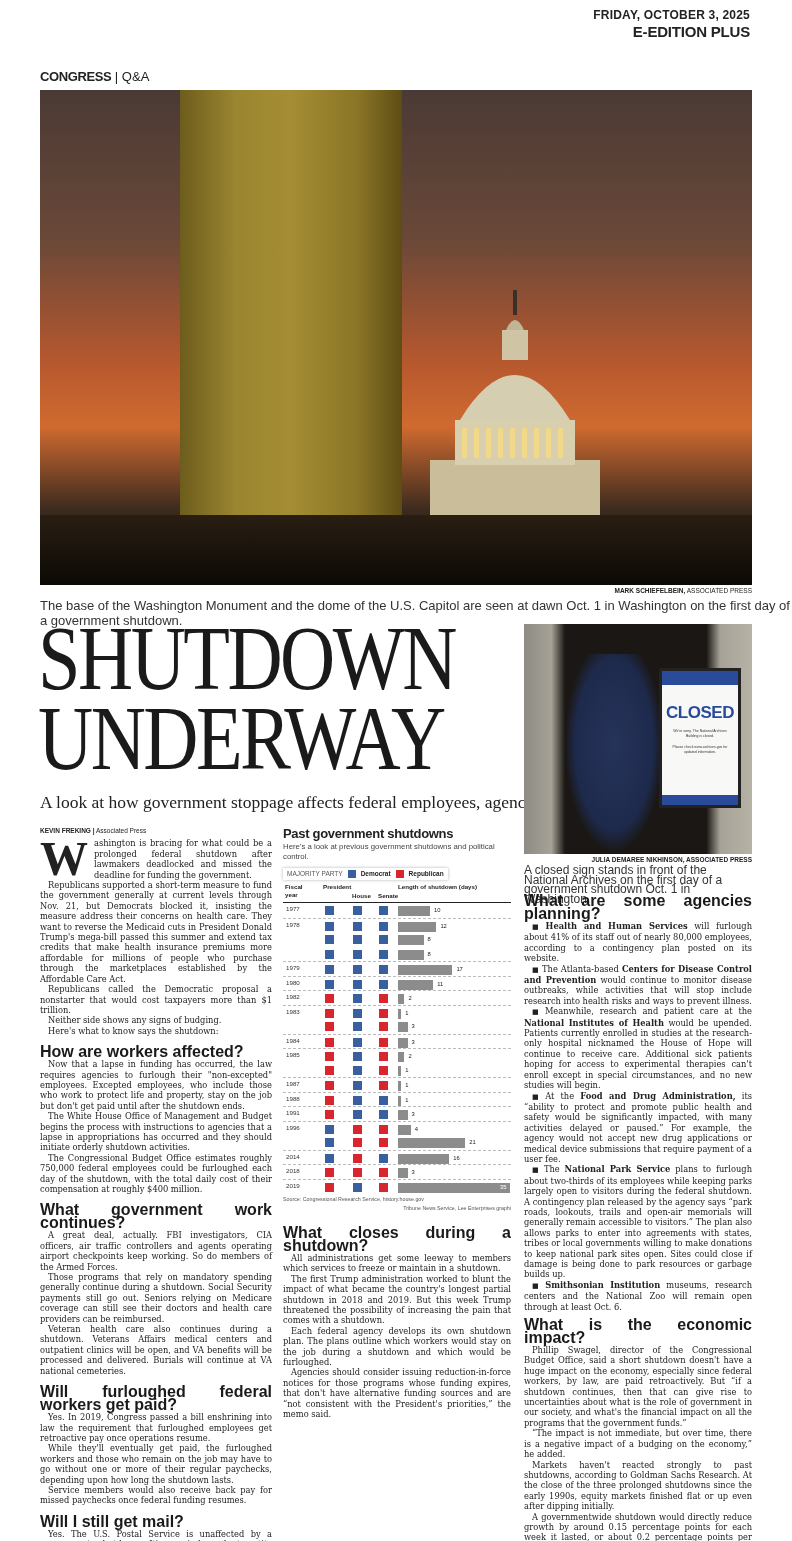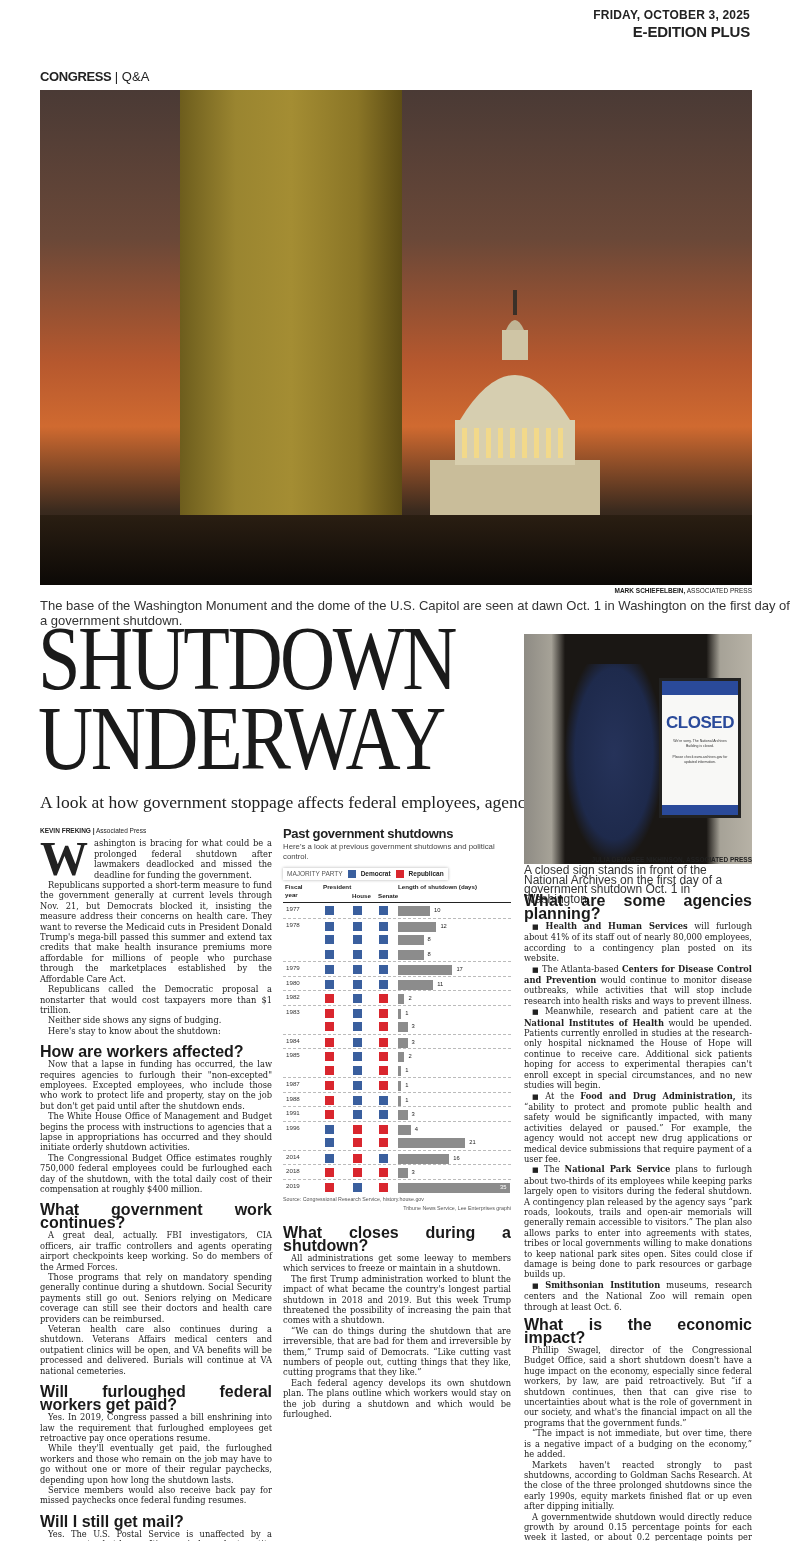--- a/index.html
+++ b/index.html
@@ -41,21 +41,21 @@
   .crow.sep { border-top: 1px dashed #bbb; }
   .crow .yr { position: absolute; left: 3px; top: 2px; color: #333; }
   .crow .sq { position: absolute; top: 3px; width: 9px; height: 9px; }
   .crow .bar { position: absolute; left: 115px; top: 3px; height: 10px; background: #8c8c8c; }
   .crow .val { position: absolute; top: 4px; font-size: 5.8px; color: #222; }
   #chart-source { font-family: "Liberation Sans", sans-serif; font-size: 5.3px; color: #555; margin-top: 3px; }
   #chart-credit { font-family: "Liberation Sans", sans-serif; font-size: 5.3px; color: #555; text-align: right; margin-top: 3px; }
   #col2 { top: 1226px; left: 283px; width: 228px; }
   #col2 h3 { margin-top: 0; }
   #photo2 { position: absolute; top: 624px; left: 524px; width: 228px; height: 230px; overflow: hidden;
-    background: linear-gradient(90deg,#8e8b84 0%,#a6a297 12%,#1a1714 18%,#1a1714 80%,#a6a297 86%,#b7b2a6 100%); margin-top: 10px; }
+    background: linear-gradient(90deg,#8e8b84 0%,#a6a297 12%,#1a1714 18%,#1a1714 80%,#a6a297 86%,#b7b2a6 100%); }
   #photo2 .person { position: absolute; left: 40px; top: 30px; width: 100px; height: 200px; background: radial-gradient(ellipse at 50% 45%, #26335a 0%, #1e2a4c 55%, transparent 70%); }
   #photo2 .sign { position: absolute; left: 135px; top: 44px; width: 82px; height: 140px; background: #222; padding: 3px; }
   #photo2 .sign-inner { width: 100%; height: 100%; background: #f8f8f6; border-top: 14px solid #2a4a9a; border-bottom: 10px solid #2a4a9a; text-align: center; }
   #photo2 .sign-title { font-family: "Liberation Sans", sans-serif; font-weight: bold; font-size: 17px; color: #2a4a9a; padding-top: 18px; letter-spacing: -0.5px; }
   #photo2 .sign-text { font-family: "Liberation Sans", sans-serif; font-size: 3.5px; color: #333; padding: 6px 6px 0; line-height: 5px; }
   #photo2-credit { position: absolute; top: 856px; right: 40px; font-family: "Liberation Sans", sans-serif; font-size: 6.5px; font-weight: bold; }
   #photo2-caption { position: absolute; top: 866px; left: 524px; width: 228px; font-family: "Liberation Sans", sans-serif; font-size: 12px; line-height: 9.5px; color: #333; }
   #col3 { top: 888px; left: 524px; width: 228px; }
   #col3 h3 { margin-top: 6px; }
   .bul::before { content: "\25A0"; font-size: 7px; margin-right: 3px; }
@@ -113,21 +113,21 @@
   <div id="byline">
     <b>KEVIN FREKING</b>
     <b>|</b>
     <span>Associated Press</span>
   </div>
   <div id="lead">
     <p><span class="dropcap">W</span><span>ashington is bracing for what could be a prolonged federal shutdown after lawmakers deadlocked and missed the deadline for funding the government.</span></p>
     <p>Republicans supported a short-term measure to fund the government generally at current levels through Nov. 21, but Democrats blocked it, insisting the measure address their concerns on health care. They want to reverse the Medicaid cuts in President Donald Trump's mega-bill passed this summer and extend tax credits that make health insurance premiums more affordable for millions of people who purchase through the marketplaces established by the Affordable Care Act.</p>
     <p>Republicans called the Democratic proposal a nonstarter that would cost taxpayers more than $1 trillion.</p>
     <p>Neither side shows any signs of budging.</p>
-    <p>Here's stay to know about the shutdown:</p>
+    <p>Here's what to know says the shutdown:</p>
   </div>
   <h3>How are workers affected?</h3>
   <p>Now that a lapse in funding has occurred, the law requires agencies to furlough their "non-excepted" employees. Excepted employees, who include those who work to protect life and property, stay on the job but don't get paid until after the shutdown ends.</p>
   <p>The White House Office of Management and Budget begins the process with instructions to agencies that a lapse in appropriations has occurred and they should initiate orderly shutdown activities.</p>
   <p>The Congressional Budget Office estimates roughly 750,000 federal employees could be furloughed each day of the shutdown, with the total daily cost of their compensation at roughly $400 million.</p>
   <h3>What government work continues?</h3>
   <p>A great deal, actually. FBI investigators, CIA officers, air traffic controllers and agents operating airport checkpoints keep working. So do members of the Armed Forces.</p>
   <p>Those programs that rely on mandatory spending generally continue during a shutdown. Social Security payments still go out. Seniors relying on Medicare coverage can still see their doctors and health care providers can be reimbursed.</p>
   <p>Veteran health care also continues during a shutdown. Veterans Affairs medical centers and outpatient clinics will be open, and VA benefits will be processed and delivered. Burials will continue at VA national cemeteries.</p>
   <h3>Will furloughed federal workers get paid?</h3>
@@ -318,22 +318,22 @@
       </div>
     </div>
   <div id="chart-source">Source: Congressional Research Service, history.house.gov</div>
   <div id="chart-credit">Tribune News Service, Lee Enterprises graphi</div>
 </div>
 
 <div id="col2" class="col">
   <h3>What closes during a shutdown?</h3>
   <p>All administrations get some leeway to members which services to freeze or maintain in a shutdown.</p>
   <p>The first Trump administration worked to blunt the impact of what became the country's longest partial shutdown in 2018 and 2019. But this week Trump threatened the possibility of increasing the pain that comes with a shutdown.</p>
-  <p>“We can do things during the shutdown that are irreversible, that are bad for them and irreversible by them,” Trump said of Democrats. “Like cutting vast numbers of people out, cutting things that they like, cutting programs that they like.”</p>
   <p>Each federal agency develops its own shutdown plan. The plans outline which workers would stay on the job during a shutdown and which would be furloughed.</p>
+  <p>Agencies should consider issuing reduction-in-force notices for those programs whose funding expires, that don't have alternative funding sources and are “not consistent with the President's priorities,” the memo said.</p>
 </div>
 
 <div id="photo2">
   <div class="person"></div>
   <div class="sign">
     <div class="sign-inner">
       <div class="sign-title">CLOSED</div>
       <div class="sign-text">We're sorry. The National Archives Building is closed.</div>
       <div class="sign-text">Please check www.archives.gov for updated information.</div>
     </div>

